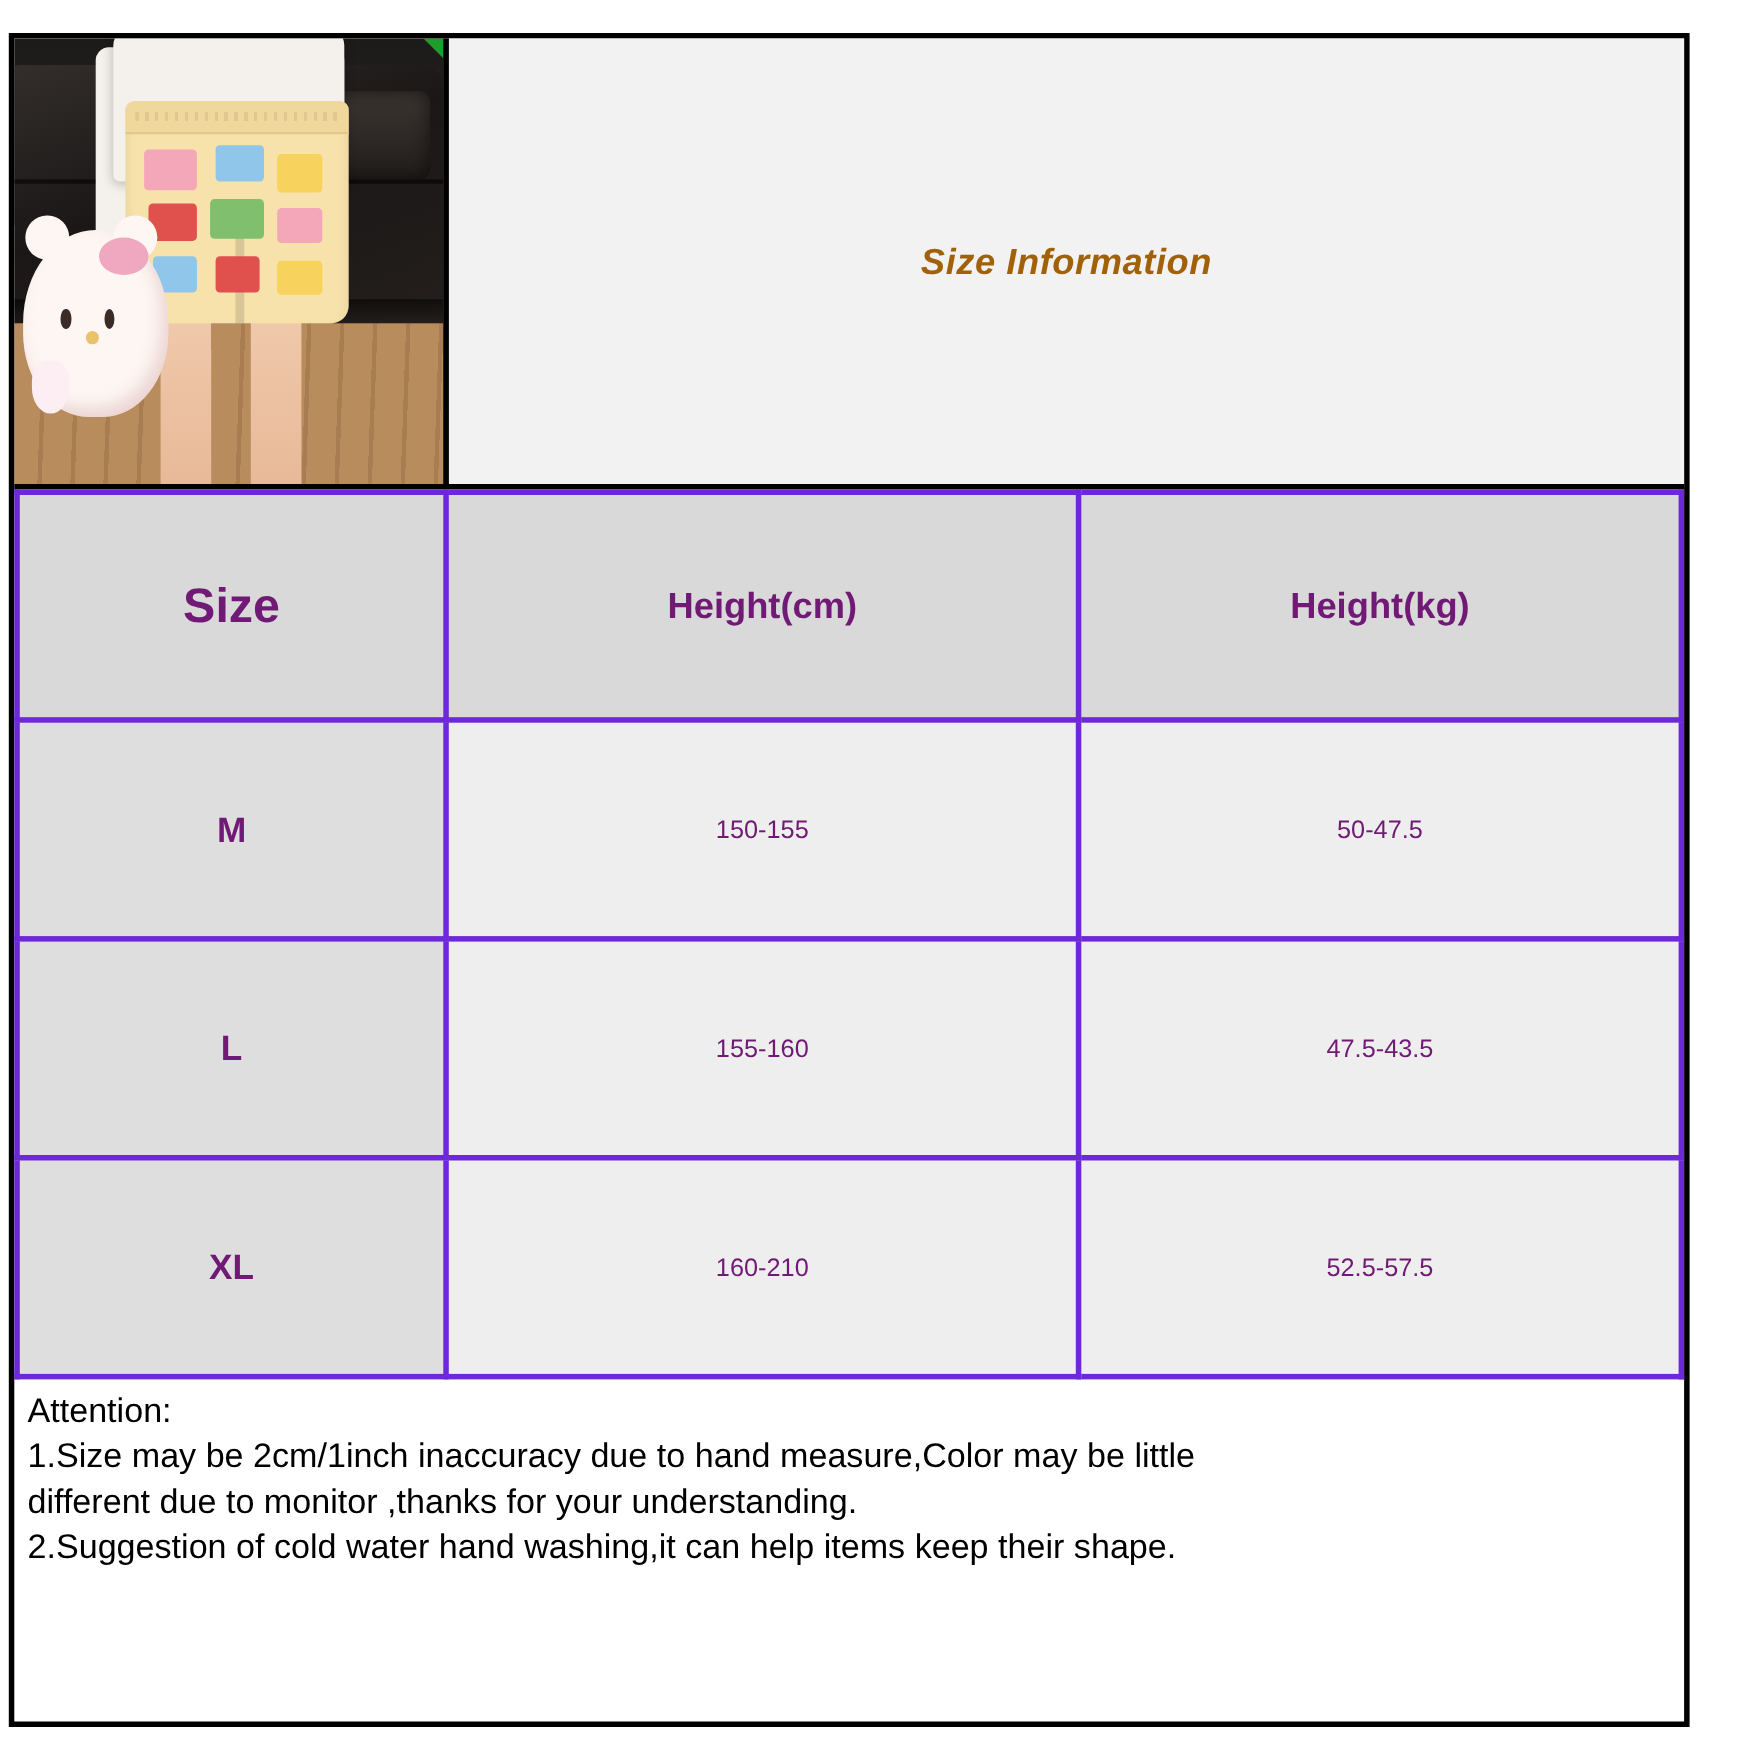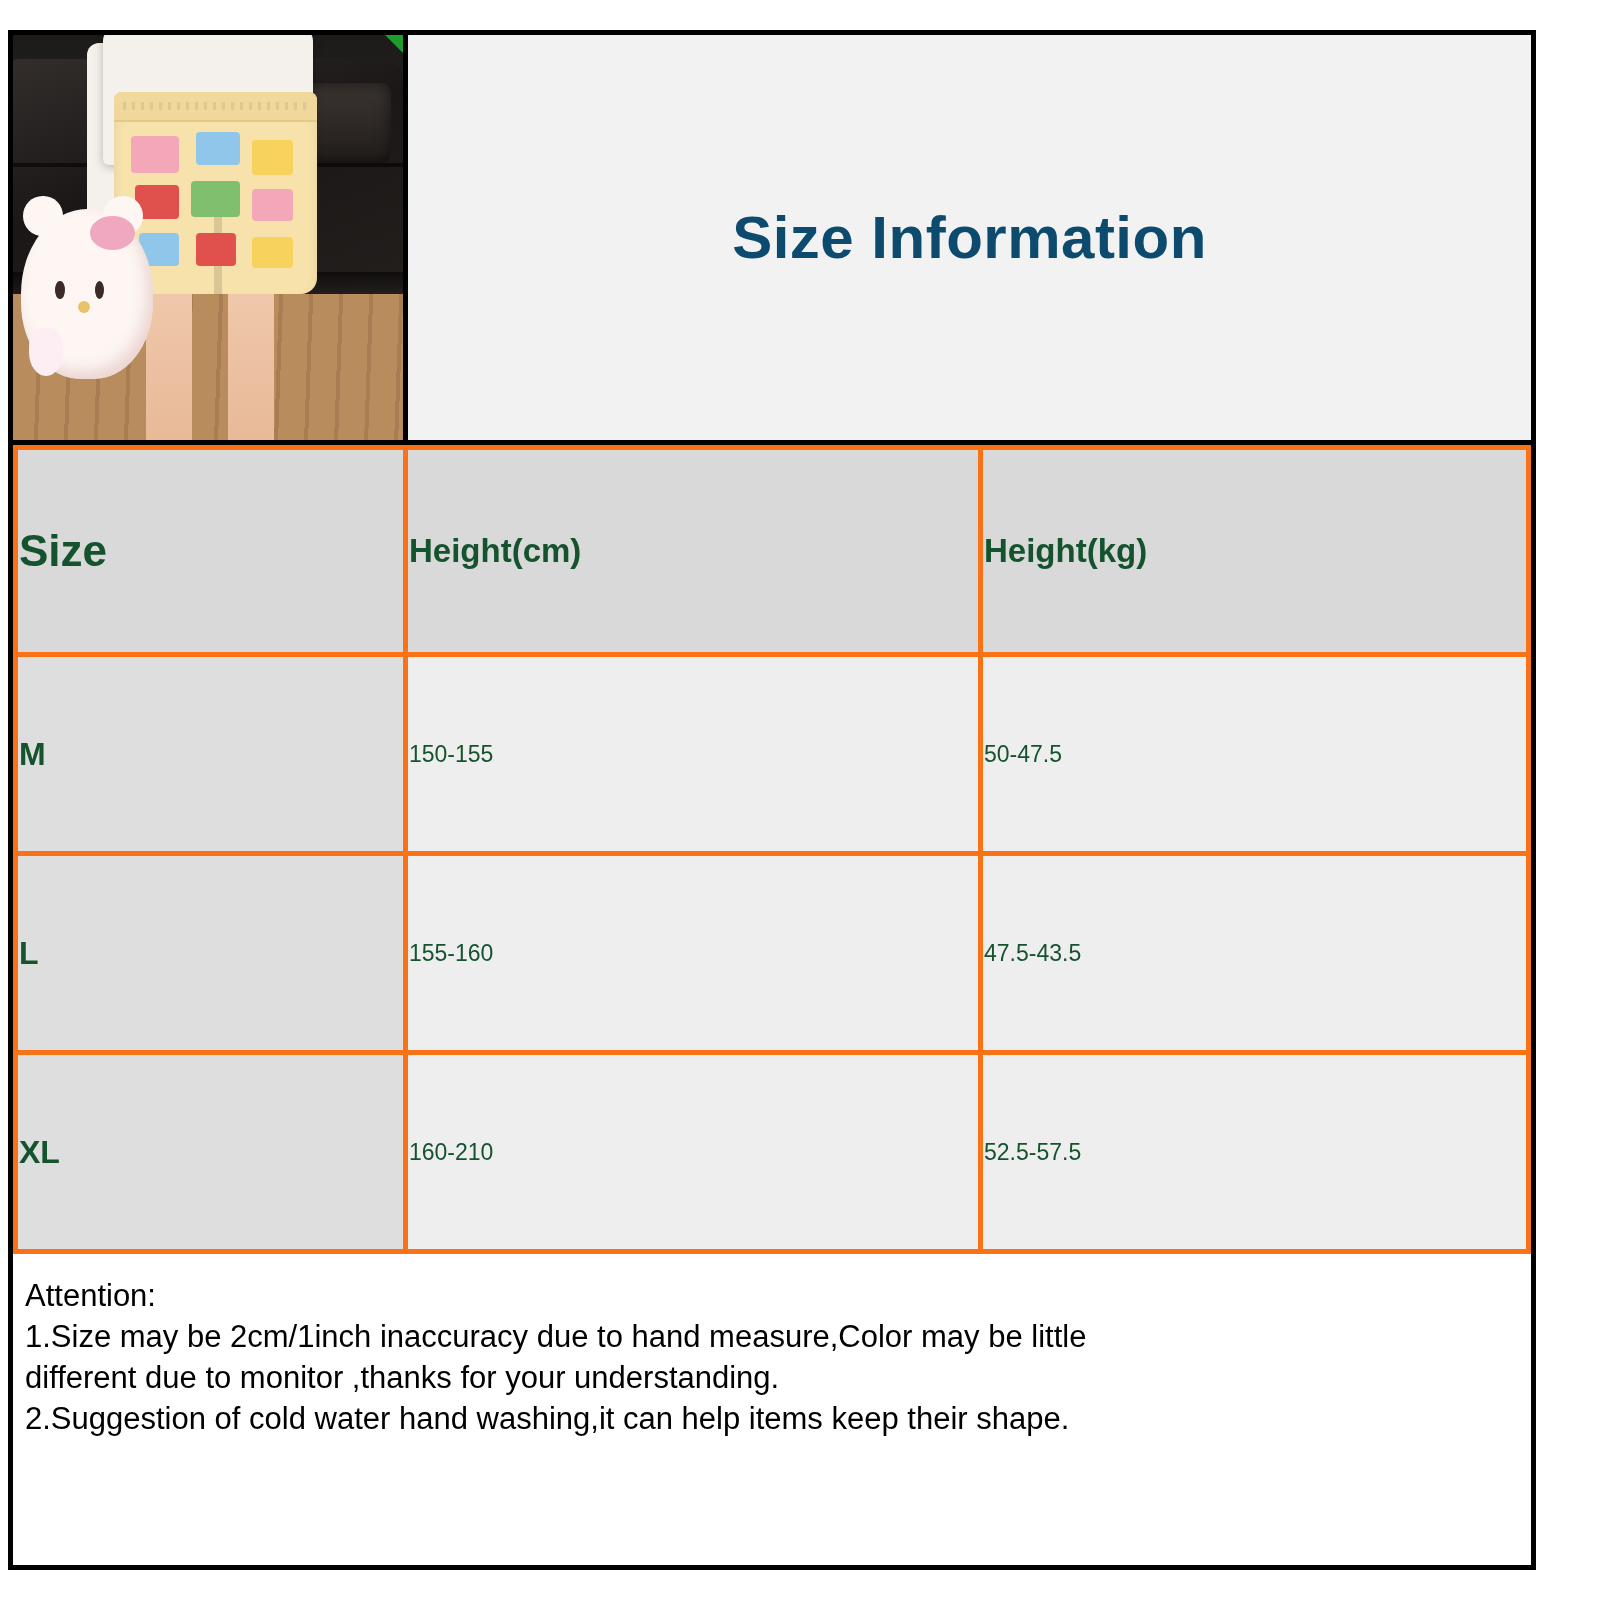--- a/index.html
+++ b/index.html
@@ -40,24 +40,25 @@
     background: #6d5a4d;
   }
   .title-cell {
     flex: 1 1 auto;
     background: #f2f2f2;
     display: flex;
     align-items: center;
     justify-content: center;
   }
   .title-text {
-    font-size: 60px;
+    font-size: 33px;
     font-weight: bold;
-    color: #0c4a6e;
+    color: #a16207;
     letter-spacing: 0.5px;
+    font-style: italic;
   }
 
   
   .ph-wall {
     position: absolute; left: 0; top: 0; right: 0; height: 42%;
     background: linear-gradient(#1d1b1a, #2b2724);
   }
   .ph-sofa {
     position: absolute; left: 0; top: 6%; right: 0; height: 58%;
     background: linear-gradient(160deg, #332e2c 0%, #1a1716 45%, #241f1d 100%);
@@ -165,24 +166,24 @@
     border-top: 18px solid #1f9d2b;
   }
 
   
   .tbl {
     width: 100%;
     border-collapse: collapse;
     table-layout: fixed;
   }
   .tbl td {
-    border: 5px solid #f97316;
-    text-align: left;
+    border: 5px solid #6d28d9;
+    text-align: center;
     vertical-align: middle;
-    color: #14532d;
+    color: #701a75;
   }
   .tbl .col-size { width: 390px; }
   .tbl .col-h { width: 575px; }
 
   .hdr-size-cell, .hdr-cell {
     background: #d9d9d9;
     height: 200px;
   }
   .hdr-size-txt {
     font-size: 44px;
@@ -200,21 +201,21 @@
   }
   .row-cell.size-label {
     background: #dedede;
     font-size: 32px;
     font-weight: bold;
   }
 
   
   .attention {
     border-top: 0;
-    padding: 22px 12px 0 12px;
+    padding: 9px 12px 0 12px;
     height: 330px;
     box-sizing: border-box;
   }
   .att-line {
     font-size: 31px;
     color: #000000;
     line-height: 1.32;
     white-space: nowrap;
   }
 </style>

